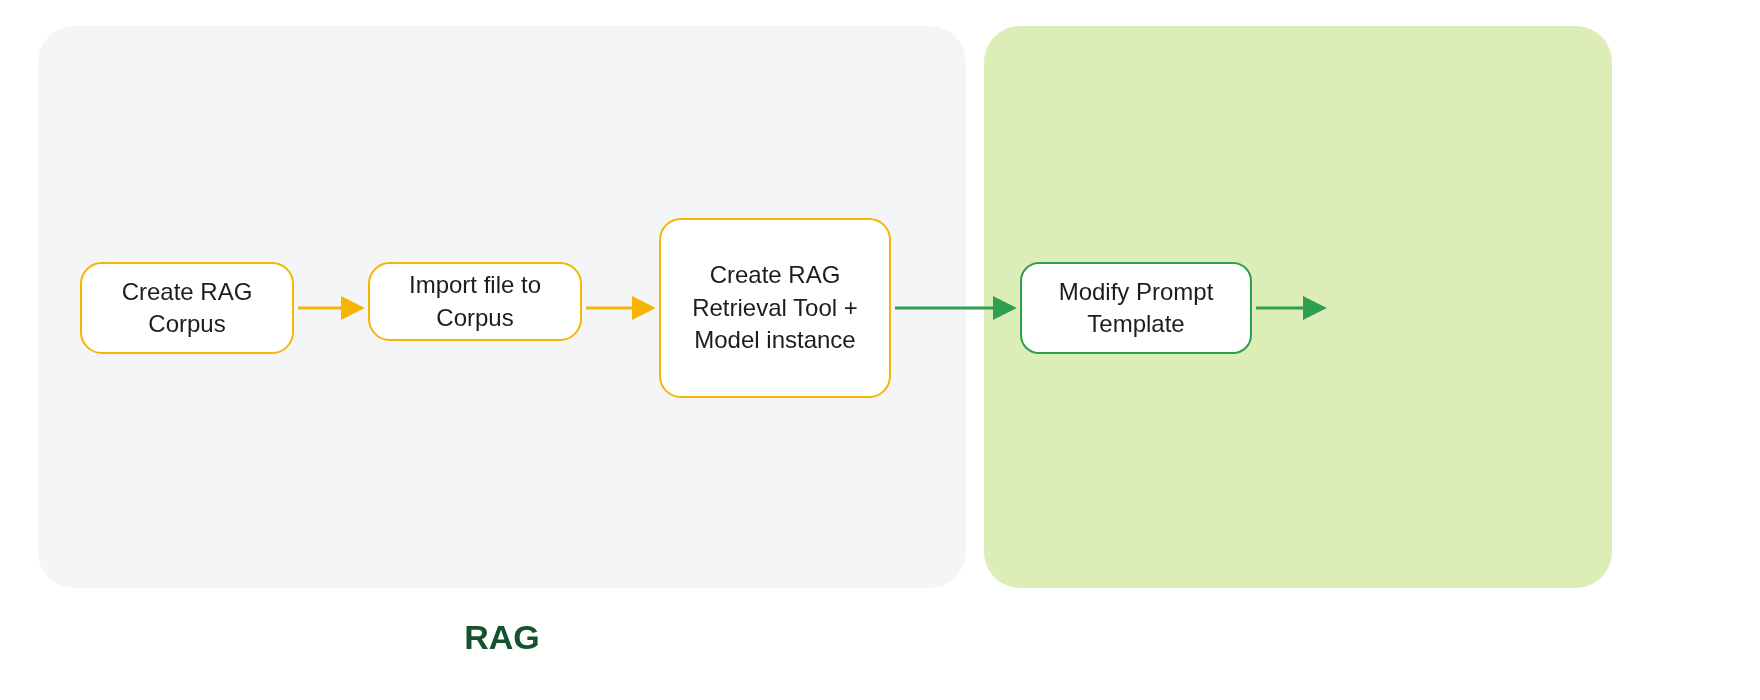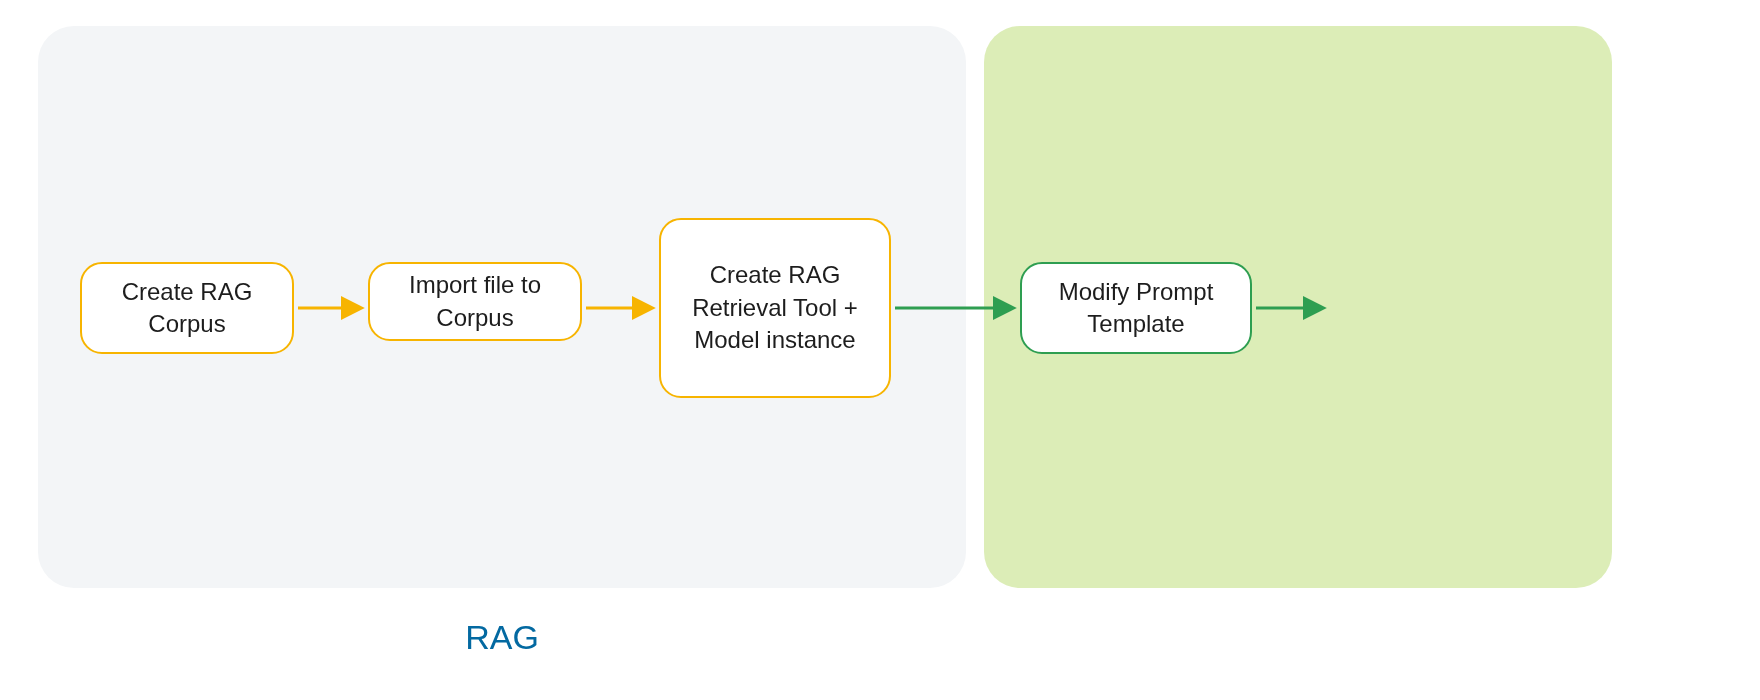--- a/index.html
+++ b/index.html
@@ -36,22 +36,22 @@
     top: 26px;
     width: 628px;
     height: 562px;
     background: #dcedb7;
   }
 
   .section-label {
     position: absolute;
     top: 618px;
     font-size: 34px;
-    font-weight: 400;
-    color: #0369a1;
+    font-weight: 700;
+    color: #14532d;
     text-align: center;
   }
 
   .rag-label {
     left: 38px;
     width: 928px;
   }
 
   .llm-label {
     left: 984px;
@@ -73,21 +73,21 @@
     padding: 0 10px;
     box-sizing: border-box;
   }
 
   .node.orange { border-color: #f7b400; }
   .node.green  { border-color: #2e9e51; }
 
   .n1 { left: 80px;  top: 262px; width: 214px; height: 92px; }
   .n2 { left: 368px; top: 262px; width: 214px; height: 79px; }
   .n3 { left: 659px; top: 218px; width: 232px; height: 180px; }
-  .n4 { left: 1020px; top: 262px; width: 232px; height: 92px; }
+  .n4 { left: 1020px; top: 262px; width: 232px; height: 92px; border-radius: 19px; }
   .n5 { left: 1330px; top: 238px; width: 234px; height: 140px; }
 
   .svg-layer {
     position: absolute;
     left: 0; top: 0;
     width: 1760px;
     height: 700px;
     pointer-events: none;
   }
 </style>

